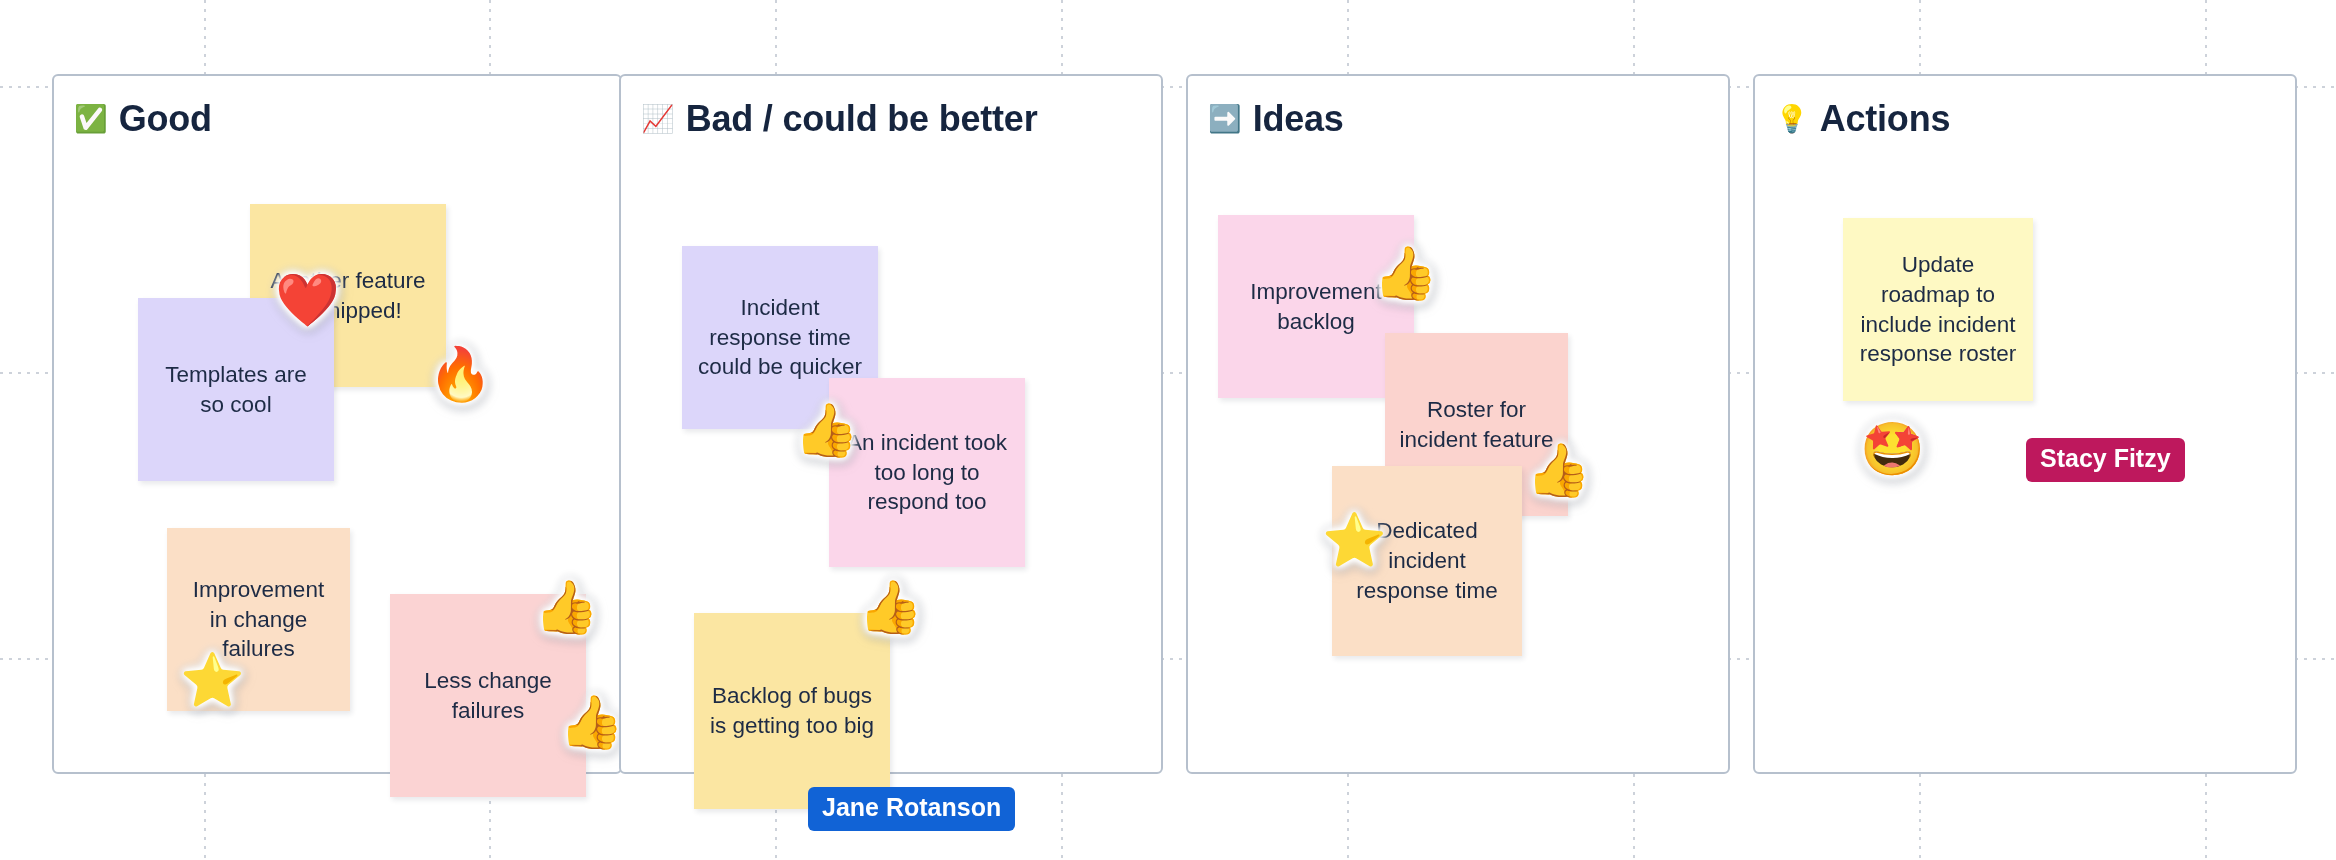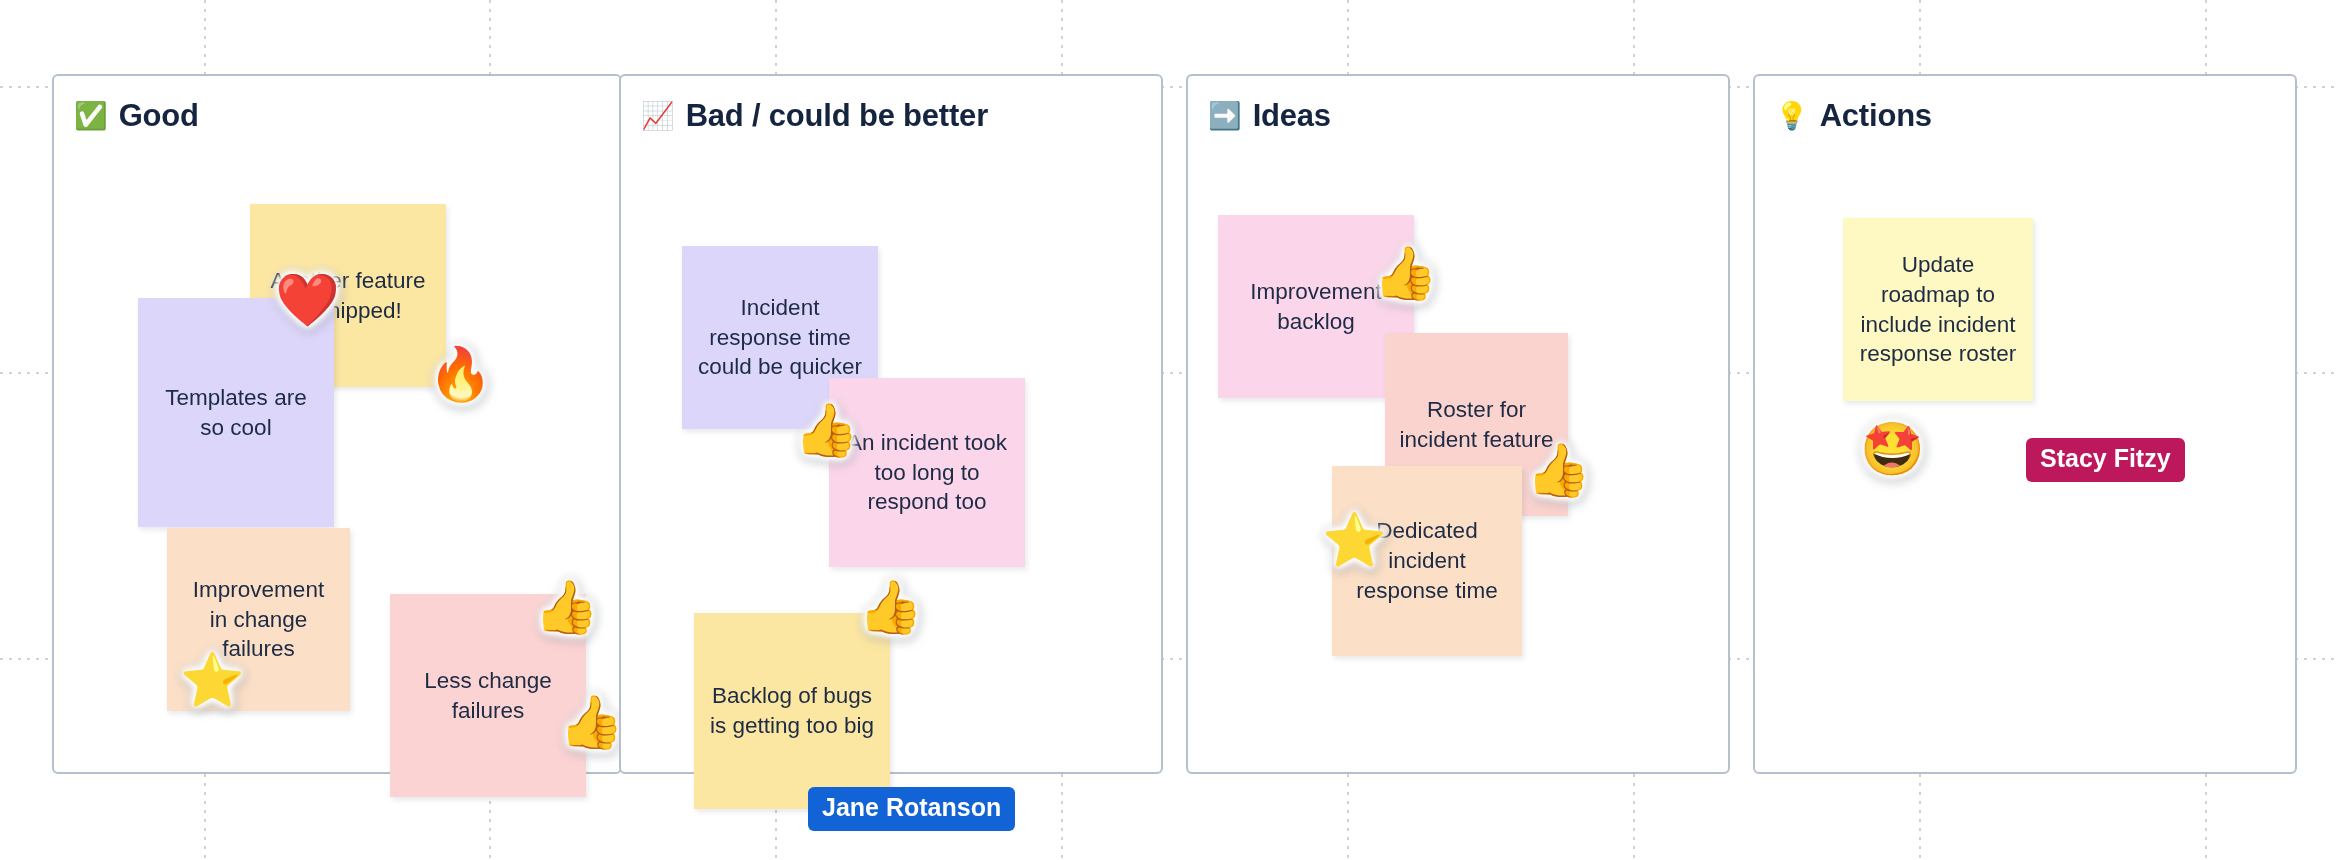--- a/index.html
+++ b/index.html
@@ -69,21 +69,21 @@
     align-items: center;
     gap: 11px;
     white-space: nowrap;
   }
   .column-header .hdr-icon {
     font-size: 27px;
     line-height: 1;
     display: inline-block;
   }
   .column-header .hdr-title {
-    font-size: 31px;
+    font-size: 36px;
     font-weight: bold;
     color: #16253f;
     letter-spacing: -0.2px;
   }
 
   .notes-layer {
     position: absolute;
     inset: 0;
   }
 
@@ -154,21 +154,21 @@
     <div class="column-header">
       <span class="hdr-icon">✅</span>
       <span class="hdr-title">Good</span>
     </div>
     <div class="notes-layer">
 
       <div class="note" style="left:196px; top:128px; width:196px; height:183px; background:#fbe6a2;">
         <span>Another feature is shipped!</span>
       </div>
 
-      <div class="note" style="left:84px; top:222px; width:196px; height:229px; background:#dcd6fa;">
+      <div class="note" style="left:84px; top:222px; width:196px; height:183px; background:#dcd6fa;">
         <span>Templates are so cool</span>
       </div>
 
       <div class="note" style="left:113px; top:452px; width:183px; height:183px; background:#fbdfc6;">
         <span>Improvement in change failures</span>
       </div>
 
       <div class="note" style="left:336px; top:518px; width:196px; height:203px; background:#fbd3d3;">
         <span>Less change failures</span>
       </div>

